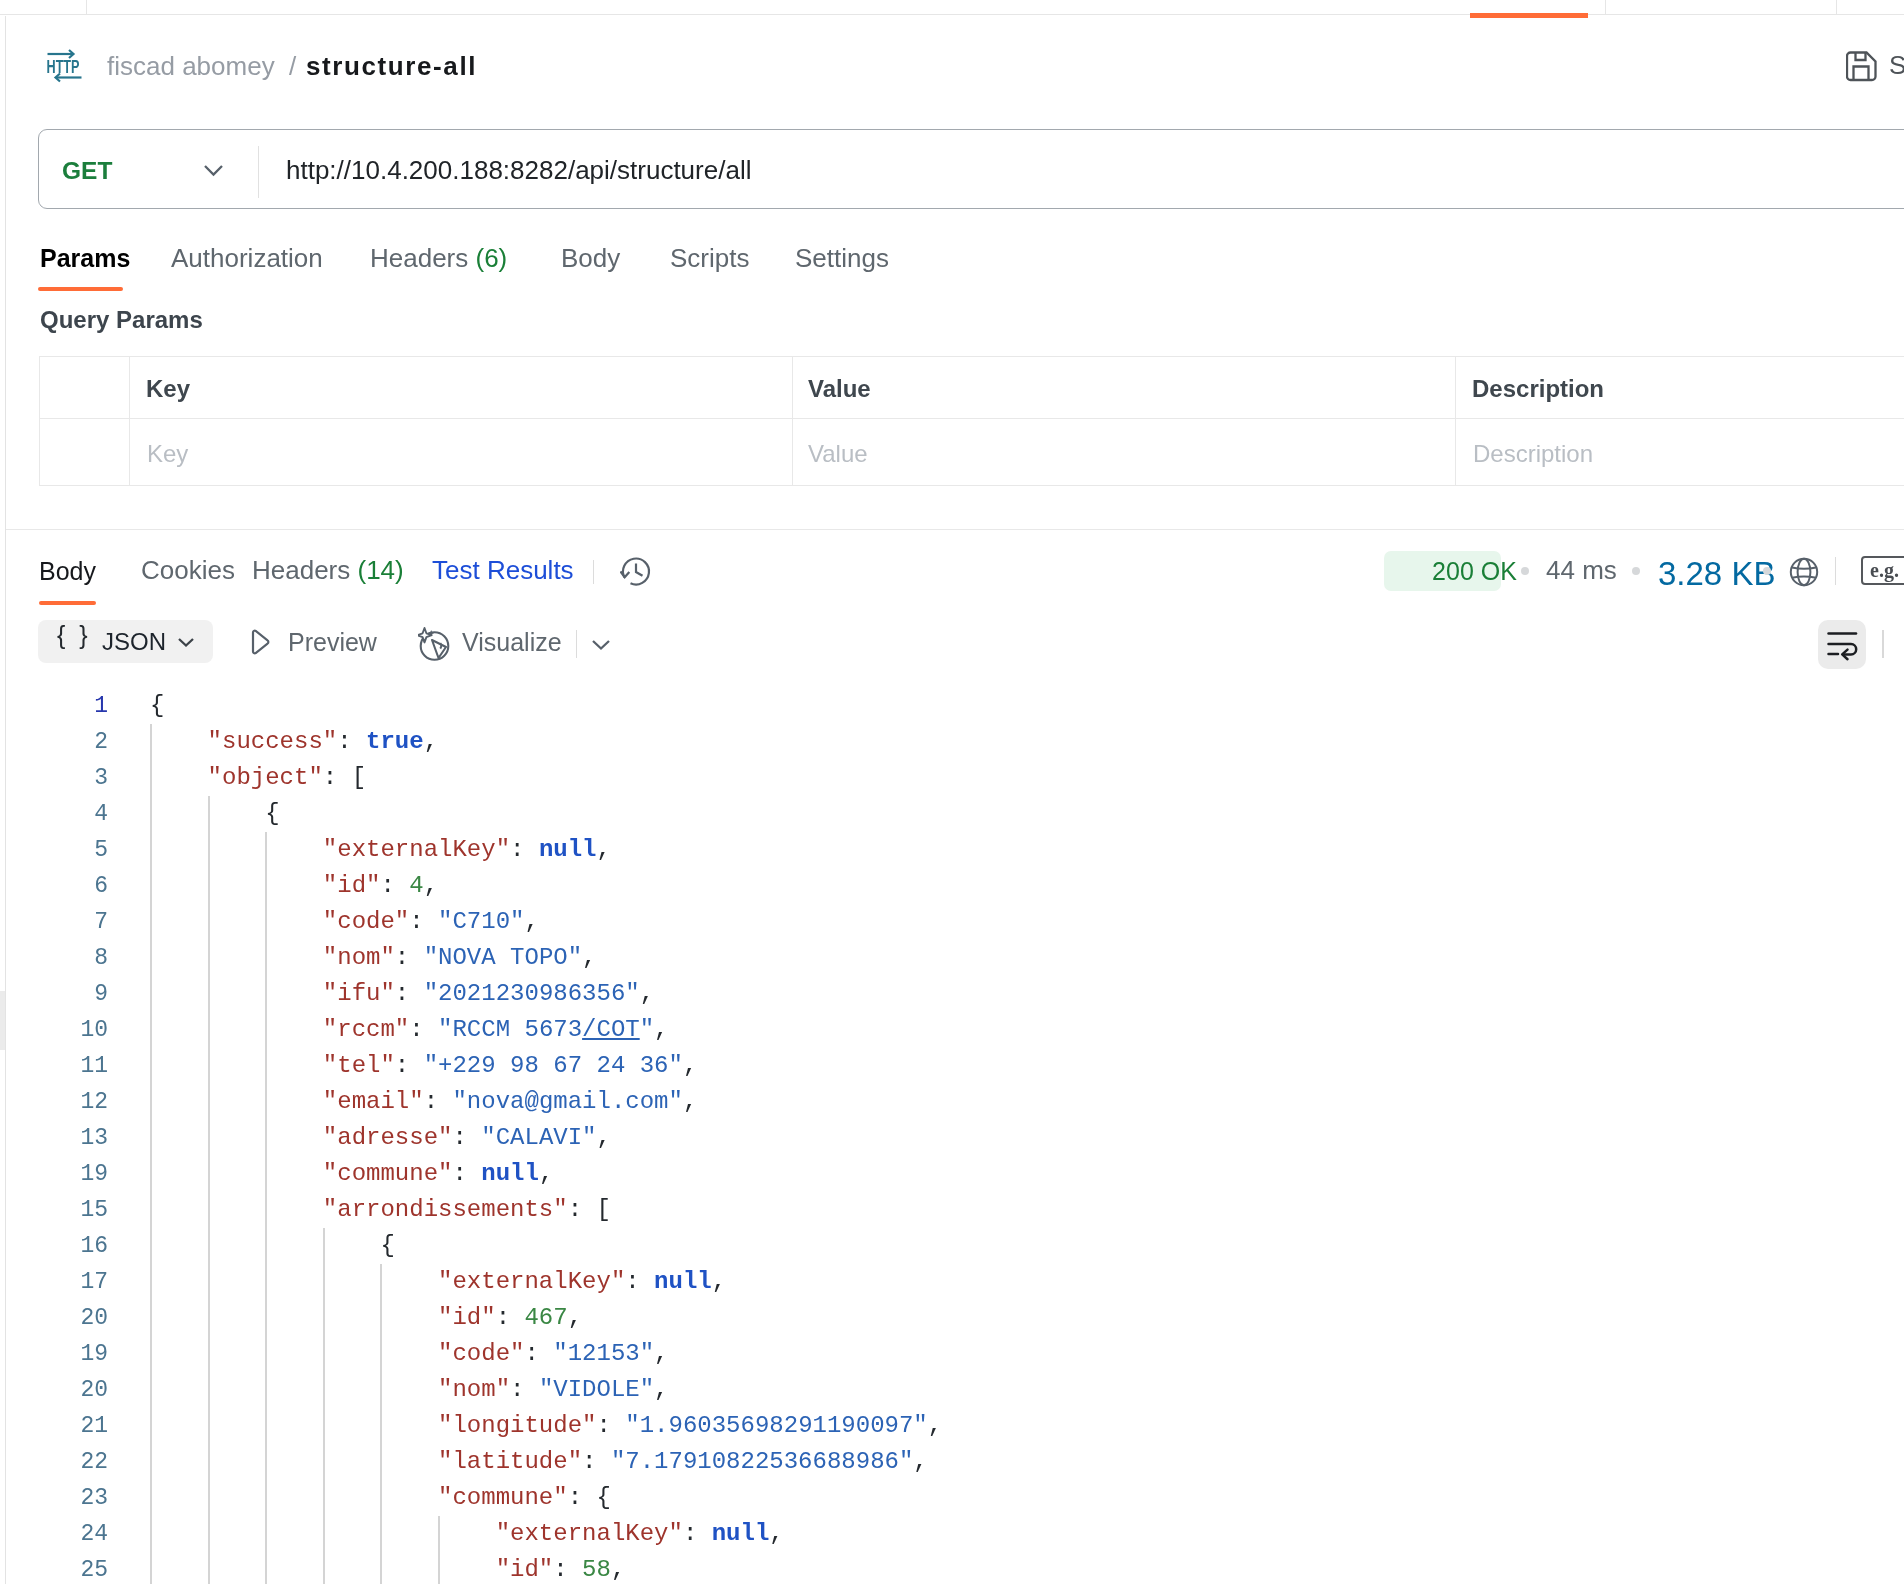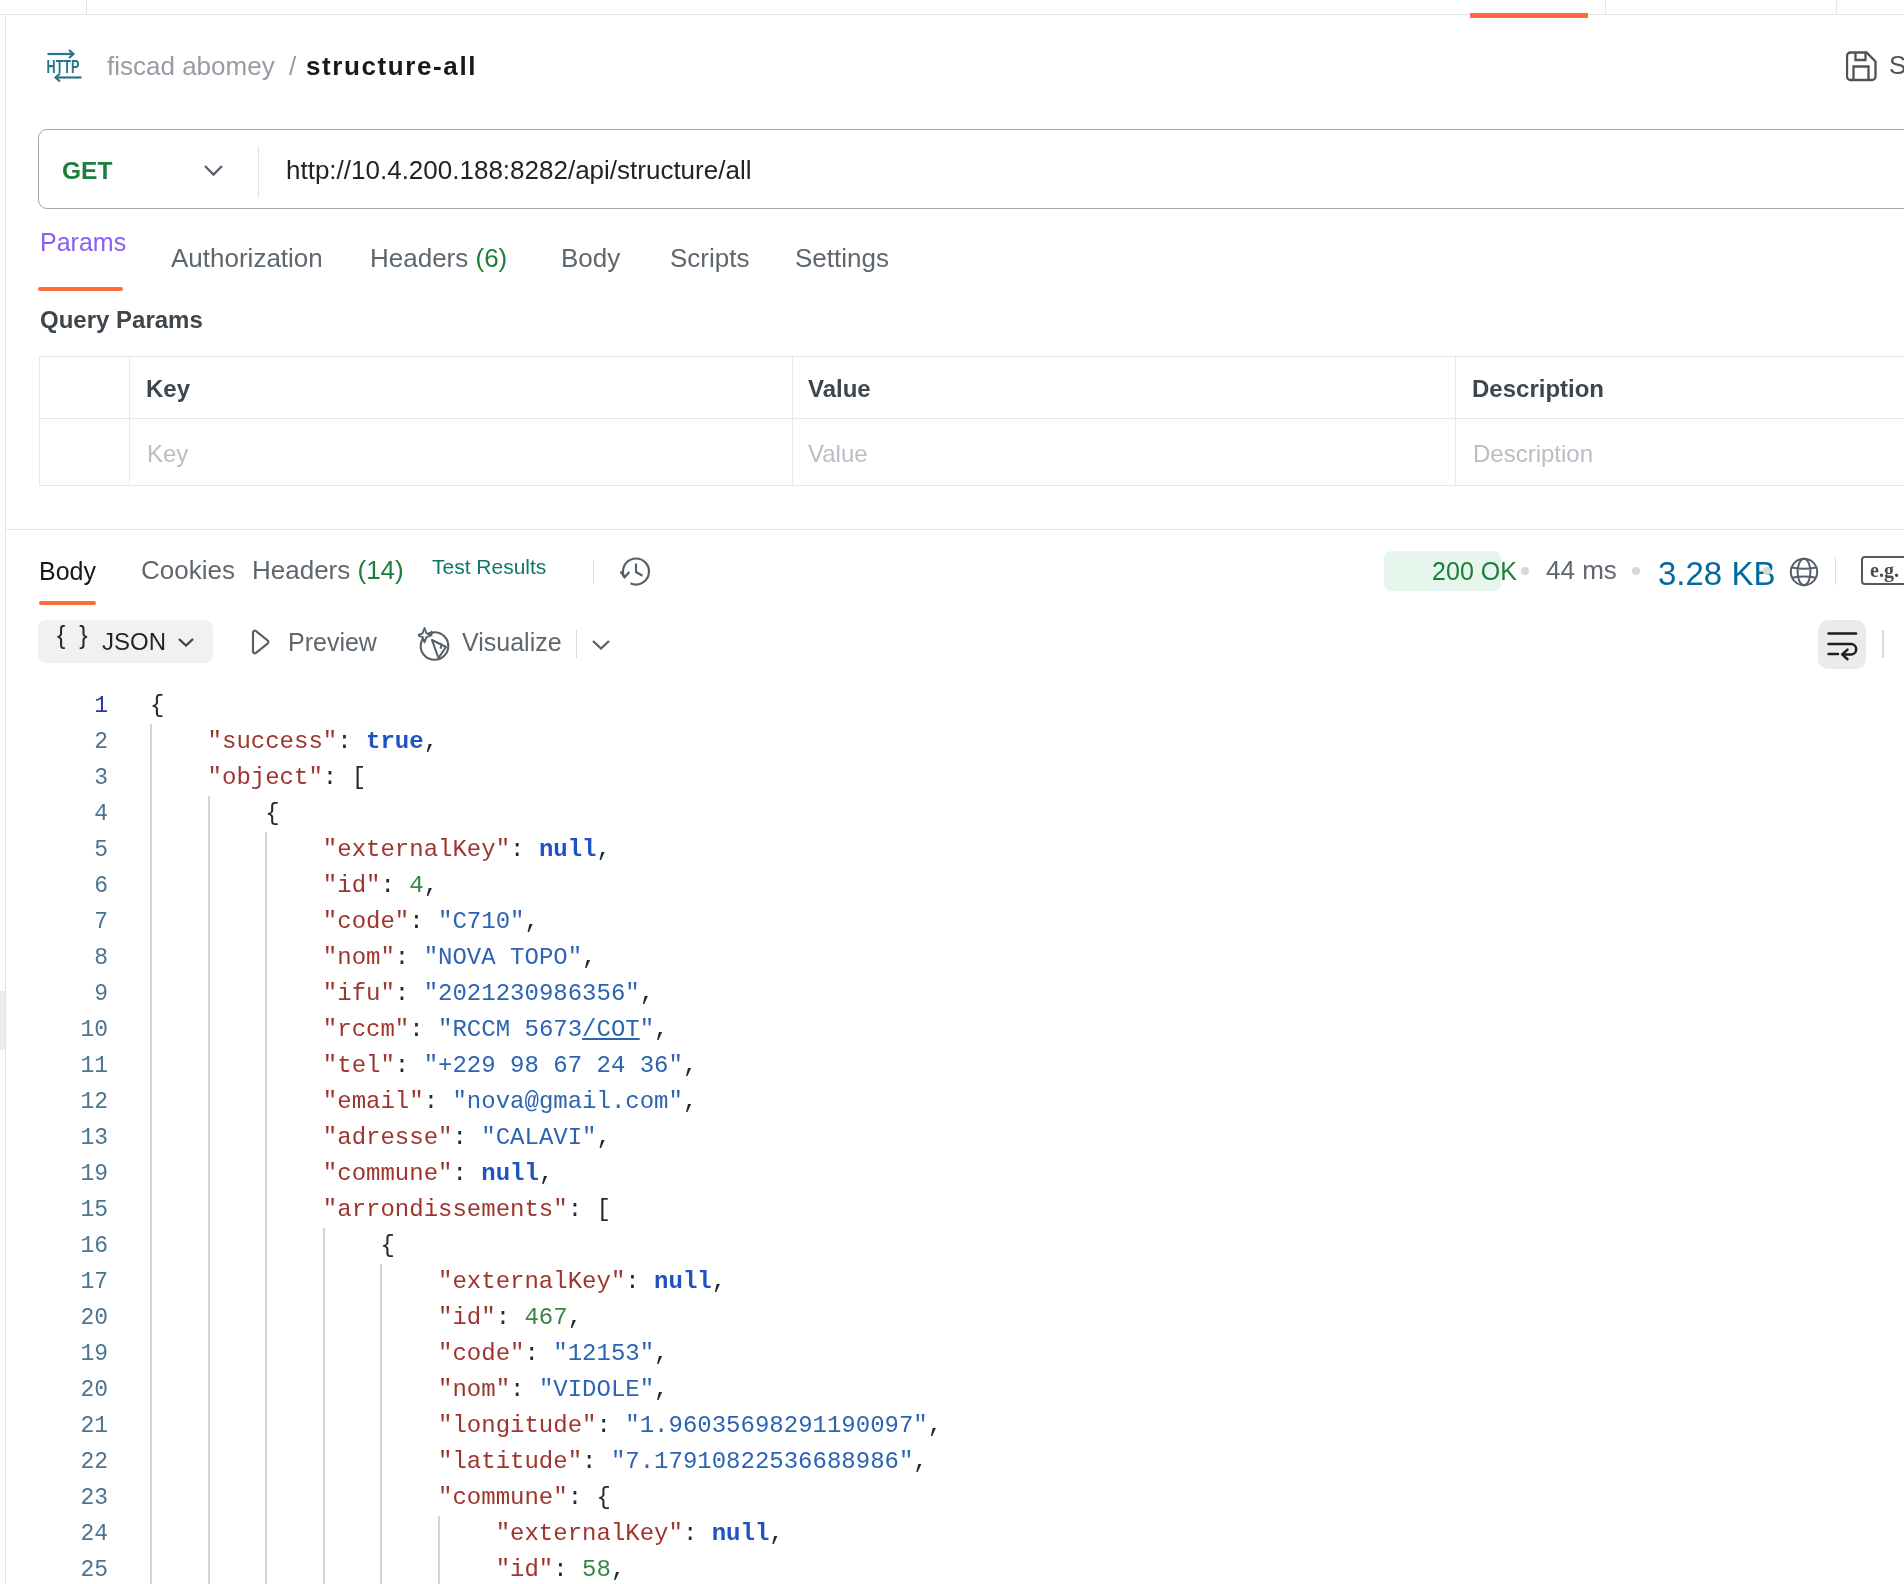--- a/index.html
+++ b/index.html
@@ -54,21 +54,21 @@
 <div class="abs" style="left:1889px;top:50px;font-size:26px;color:#4e5358;">Save</div>
 
 <div class="abs" style="left:38px;top:129px;width:1890px;height:80px;border:1px solid #a2a8ae;border-radius:9px;"></div>
 <div class="abs" style="left:62px;top:157px;font-size:24.5px;font-weight:bold;color:#1b7e3c;">GET</div>
 <svg class="abs" style="left:203px;top:164px;" width="21" height="13" viewBox="0 0 21 13">
   <path d="M2 2 L10.5 10.5 L19 2" stroke="#57606a" stroke-width="2.3" fill="none"></path>
 </svg>
 <div class="abs" style="left:258px;top:146px;width:1px;height:52px;background:#e1e1e1;"></div>
 <div class="abs" style="left:286px;top:155px;font-size:26px;color:#202428;">http://10.4.200.188:8282/api/structure/all</div>
 
-<div class="abs" style="left:40px;top:228px;font-size:25px;font-weight:400;color:#8b5cf6;">Params</div>
+<div class="abs" style="left:40px;top:244px;font-size:25px;font-weight:700;color:#000000;">Params</div>
 <div class="abs" style="left:171px;top:243px;font-size:26px;color:#5f676e;">Authorization</div>
 <div class="abs" style="left:370px;top:243px;font-size:26px;color:#5f676e;">Headers <span class="green">(6)</span></div>
 <div class="abs" style="left:561px;top:243px;font-size:26px;color:#5f676e;">Body</div>
 <div class="abs" style="left:670px;top:243px;font-size:26px;color:#5f676e;">Scripts</div>
 <div class="abs" style="left:795px;top:243px;font-size:26px;color:#5f676e;">Settings</div>
 <div class="abs" style="left:38px;top:287px;width:85px;height:4px;background:#ff6c37;border-radius:2px;"></div>
 
 <div class="abs" style="left:40px;top:306px;font-size:24px;font-weight:bold;color:#3d454d;">Query Params</div>
 
 <div class="abs" style="left:39px;top:356px;width:1866px;height:130px;border:1px solid #e8e8e8;"></div>
@@ -81,21 +81,21 @@
 <div class="abs" style="left:1472px;top:375px;font-size:24px;font-weight:bold;color:#3f474e;">Description</div>
 <div class="abs" style="left:147px;top:440px;font-size:24px;color:#b9bec4;">Key</div>
 <div class="abs" style="left:808px;top:440px;font-size:24px;color:#b9bec4;">Value</div>
 <div class="abs" style="left:1473px;top:440px;font-size:24px;color:#b9bec4;">Description</div>
 
 <div class="abs" style="left:6px;top:529px;width:1898px;height:1px;background:#e8e8e8;"></div>
 
 <div class="abs" style="left:39px;top:557px;font-size:25px;font-weight:500;color:#16181c;">Body</div>
 <div class="abs" style="left:127px;top:555px;font-size:26px;color:#5f676e;margin-left:14px;">Cookies</div>
 <div class="abs" style="left:252px;top:555px;font-size:26px;color:#5f676e;">Headers <span class="green">(14)</span></div>
-<div class="abs" style="left:432px;top:555px;font-size:21px;color:#0f766e;">Test Results</div>
+<div class="abs" style="left:432px;top:555px;font-size:26px;color:#1d4ed8;">Test Results</div>
 <div class="abs" style="left:39px;top:601px;width:57px;height:4px;background:#ff6c37;border-radius:2px;"></div>
 <div class="sep" style="left:593px;top:560px;height:24px;"></div>
 <svg class="abs" style="left:620px;top:556px;" width="32" height="32" viewBox="0 0 32 32">
   <g stroke="#57606a" stroke-width="2.2" fill="none">
     <path d="M4.5 21.6 A13 13 0 1 1 10.5 27.3"></path>
     <path d="M0.5 15.5 L4.7 21.3 L9.3 16"></path>
     <path d="M16 7.5 V16 L22.5 19.8"></path>
   </g>
 </svg>
 

